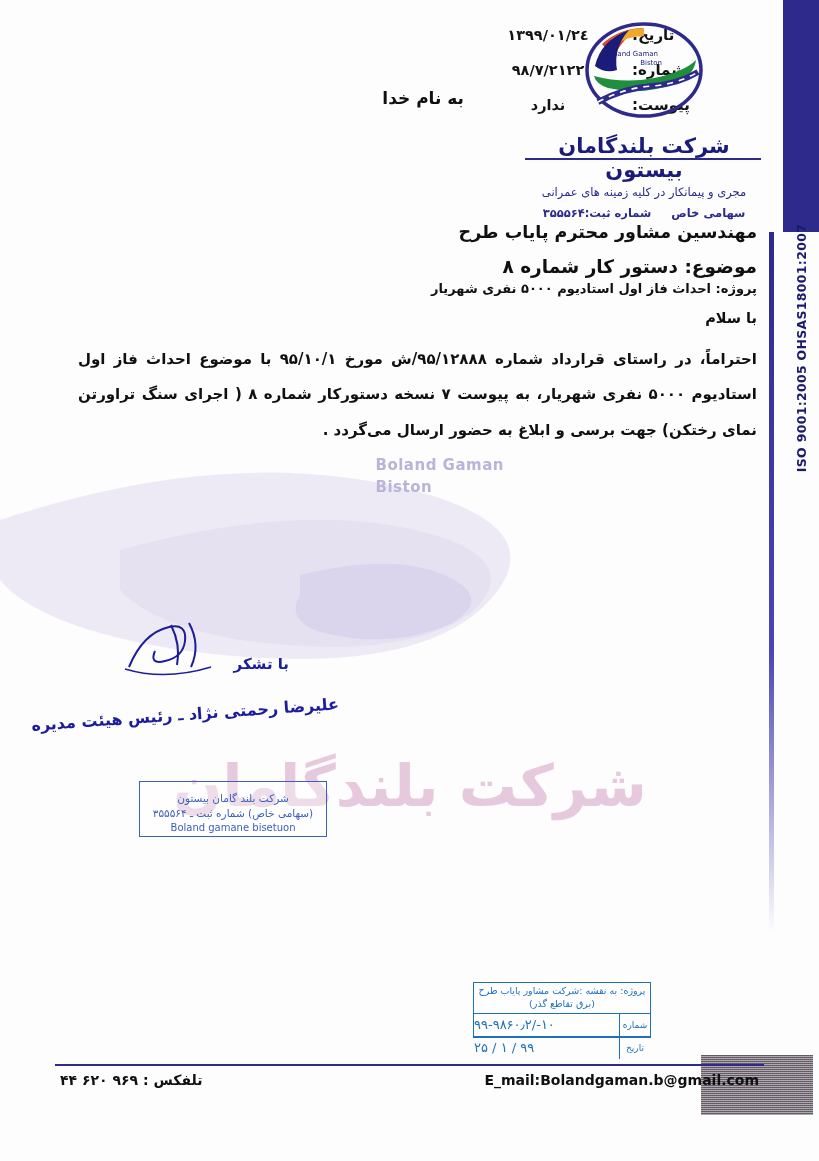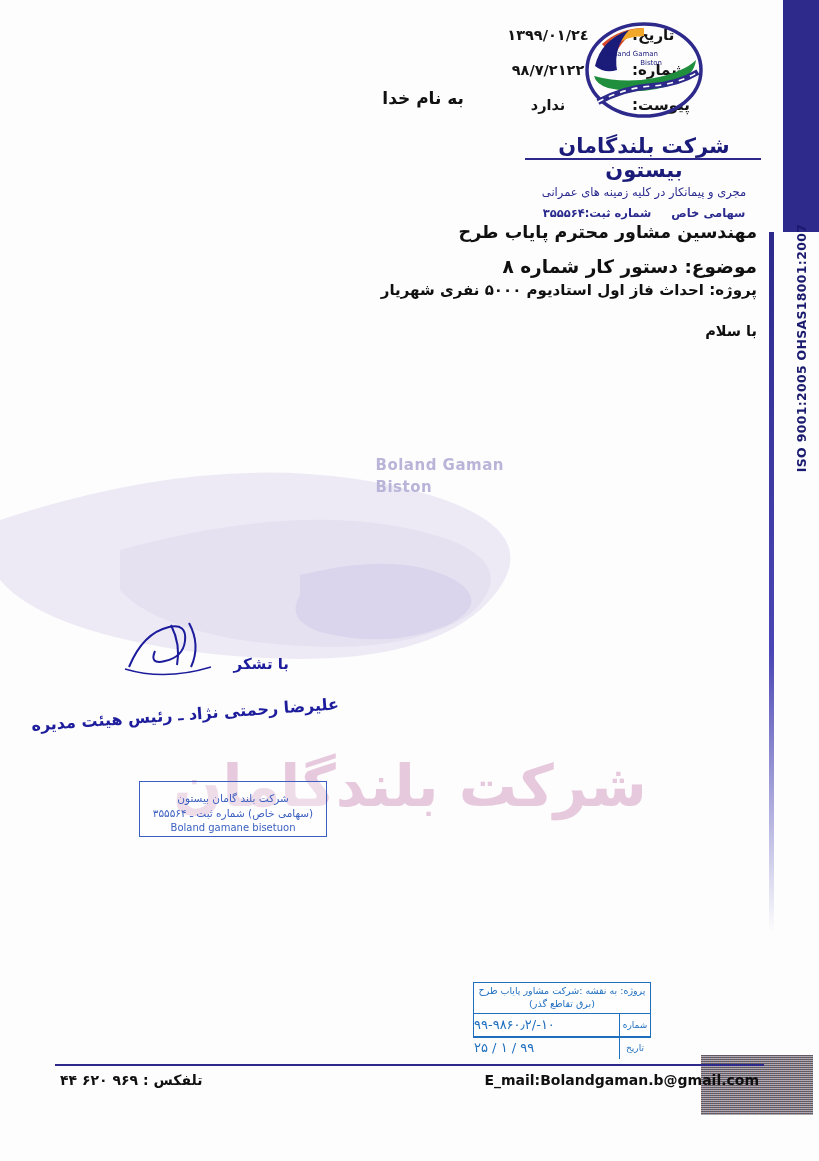--- a/index.html
+++ b/index.html
@@ -160,23 +160,23 @@
     font-weight: bold;
     margin-bottom: 14px;
   }
   .subject {
     font-size: 18.5px;
     font-weight: bold;
     margin-bottom: 4px;
   }
   .subject .sub-val { font-weight: bold; }
   .project {
-    font-size: 15px;
-    font-weight: bold;
-    margin-bottom: 24px;
+    font-size: 13px;
+    font-weight: bold;
+    margin-bottom: 14px;
   }
   .salam {
     font-size: 14.5px;
     font-weight: bold;
     margin-bottom: 16px;
   }
   .para {
     font-size: 15px;
     line-height: 2.35;
     font-weight: bold;
@@ -426,20 +426,21 @@
     <div class="to-line">مهندسین مشاور محترم پایاب طرح</div>
     <div class="subject">
       <span>موضوع:</span>
       <span class="sub-val">دستور کار شماره ۸</span>
     </div>
     <div class="project">
       <span>پروژه:</span>
       <span>احداث فاز اول استادیوم ۵۰۰۰ نفری شهریار</span>
     </div>
     <div class="salam">با سلام</div>
+    <div class="para">احتراماً، در راستای قرارداد شماره ۹۵/۱۲۸۸۸/ش مورخ ۹۵/۱۰/۱ با موضوع احداث فاز اول استادیوم ۵۰۰۰ نفری شهریار، به پیوست ۷ نسخه دستورکار شماره ۸ ( اجرای سنگ تراورتن نمای رختکن) جهت برسی و ابلاغ به حضور ارسال می‌گردد .</div>
   </div>
 
   <svg class="sig-scribble" viewBox="0 0 130 90">
     <path d="M10 62 q14 -34 40 -40 q18 -4 16 14 q-2 16 -20 20 q-16 4 -10 -10" fill="none" stroke="#1c1c9c" stroke-width="2"></path>
     <path d="M52 20 q10 20 6 40" fill="none" stroke="#1c1c9c" stroke-width="2"></path>
     <path d="M70 18 q12 22 2 44" fill="none" stroke="#1c1c9c" stroke-width="2"></path>
     <path d="M6 64 q40 12 86 -2" fill="none" stroke="#1c1c9c" stroke-width="1.5"></path>
   </svg>
   <div class="sig-thanks">با تشکر</div>
   <div class="sig-name">علیرضا رحمتی نژاد ـ رئیس هیئت مدیره</div>

